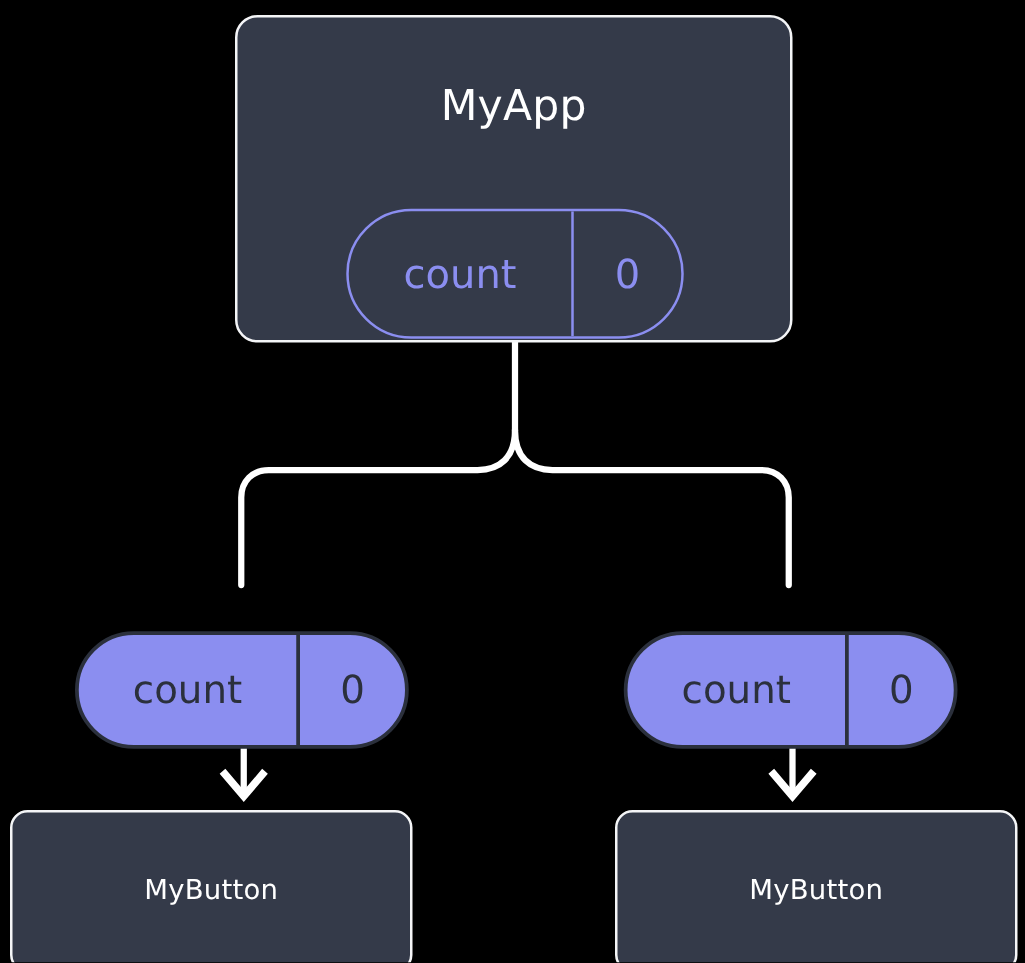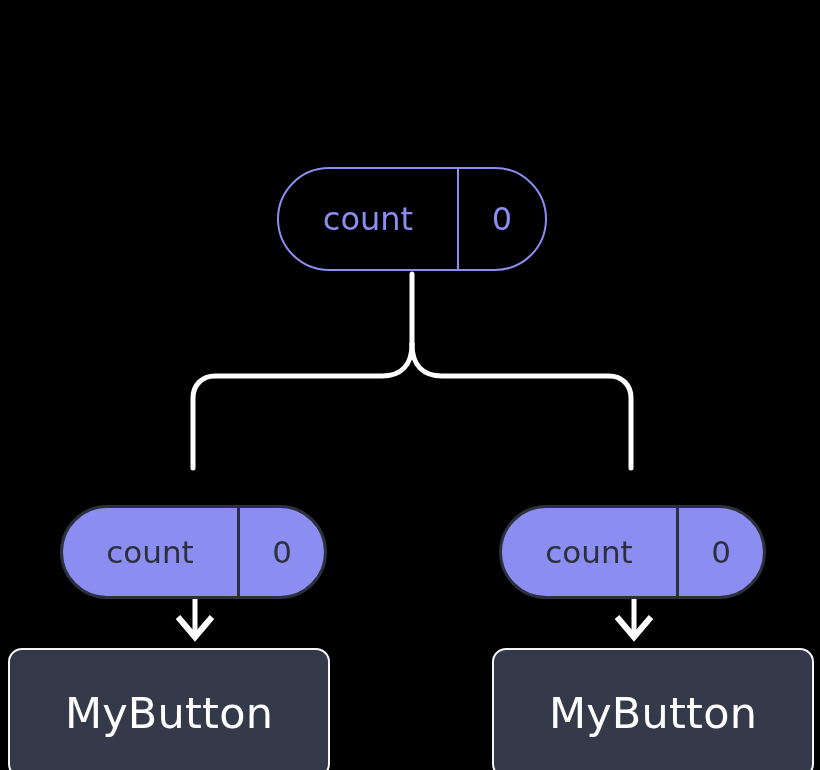--- a/index.html
+++ b/index.html
@@ -66,21 +66,21 @@
     left: 8px;
     top: 648px;
     width: 322px;
   }
   #node-mybutton-right {
     left: 492px;
     top: 648px;
     width: 322px;
   }
   .btn-box .comp-title {
-    font-size: 43px;
+    font-size: 22px;
   }
 
   
   .pill {
     position: absolute;
     box-sizing: border-box;
     display: flex;
     align-items: stretch;
     border-radius: 999px;
     overflow: hidden;
@@ -162,20 +162,23 @@
     <path d="M412,344 C412,366 400,376 382,376 L215,376 C202,376 193,385 193,398 L193,468" fill="none" stroke="#ffffff" stroke-width="5" stroke-linecap="round" stroke-linejoin="round"></path>
     <path d="M412,344 C412,366 424,376 442,376 L609,376 C622,376 631,385 631,398 L631,468" fill="none" stroke="#ffffff" stroke-width="5" stroke-linecap="round" stroke-linejoin="round"></path>
 
     <path d="M195,562 L195,636" fill="none" stroke="#ffffff" stroke-width="5" stroke-linecap="butt"></path>
     <path d="M178,617 L195,637 L212,617" fill="none" stroke="#ffffff" stroke-width="6" stroke-linecap="butt" stroke-linejoin="miter"></path>
 
     <path d="M634,562 L634,636" fill="none" stroke="#ffffff" stroke-width="5" stroke-linecap="butt"></path>
     <path d="M617,617 L634,637 L651,617" fill="none" stroke="#ffffff" stroke-width="6" stroke-linecap="butt" stroke-linejoin="miter"></path>
   </svg>
 
+  <div class="comp-box" id="node-myapp">
+    <div class="comp-title">MyApp</div>
+  </div>
 
   <div class="pill pill-outline" id="pill-myapp">
     <div class="pill-key">count</div>
     <div class="pill-val">0</div>
   </div>
 
   <div class="pill pill-filled" id="pill-left">
     <div class="pill-key">count</div>
     <div class="pill-val">0</div>
   </div>

